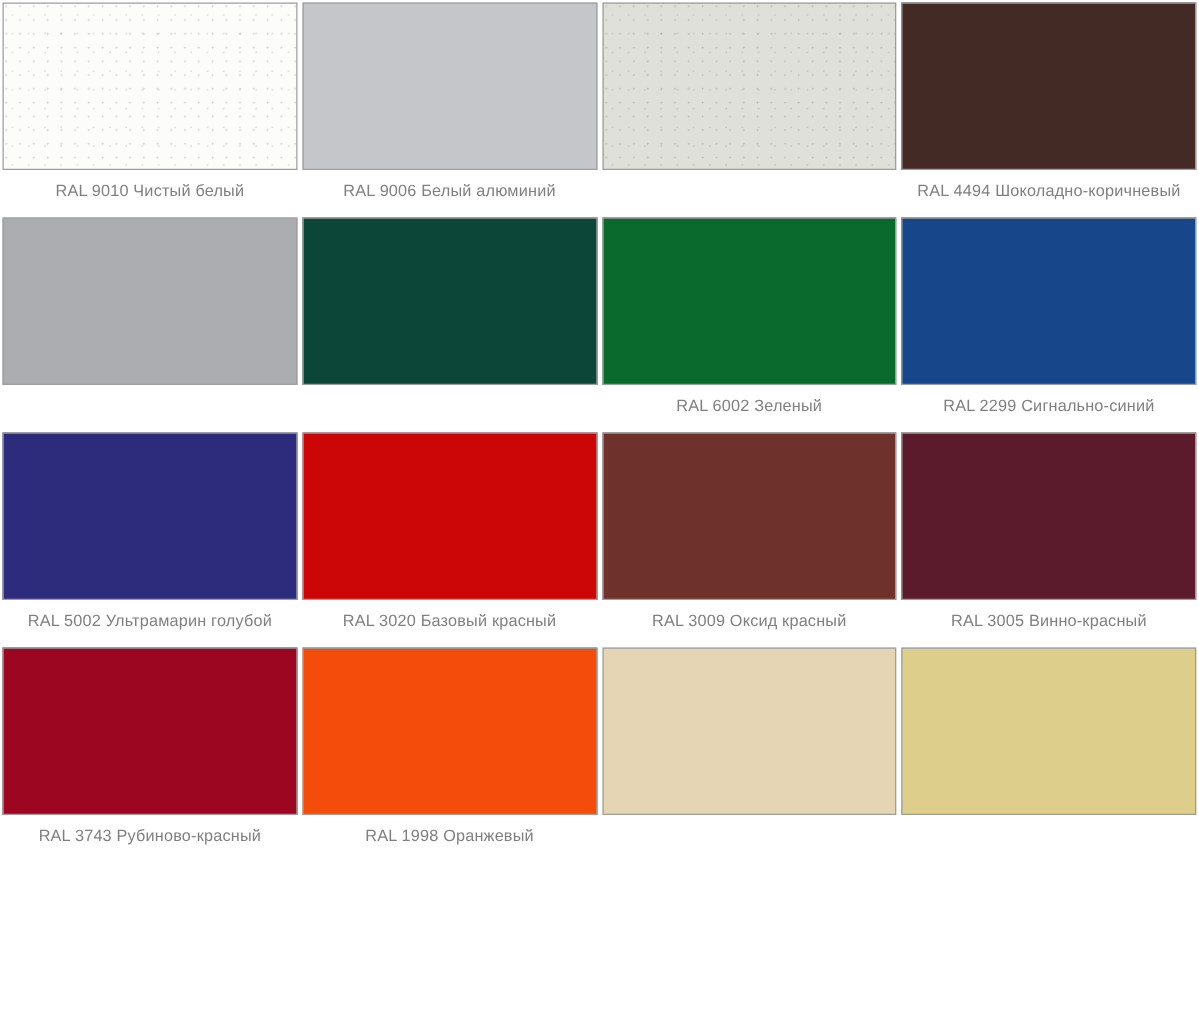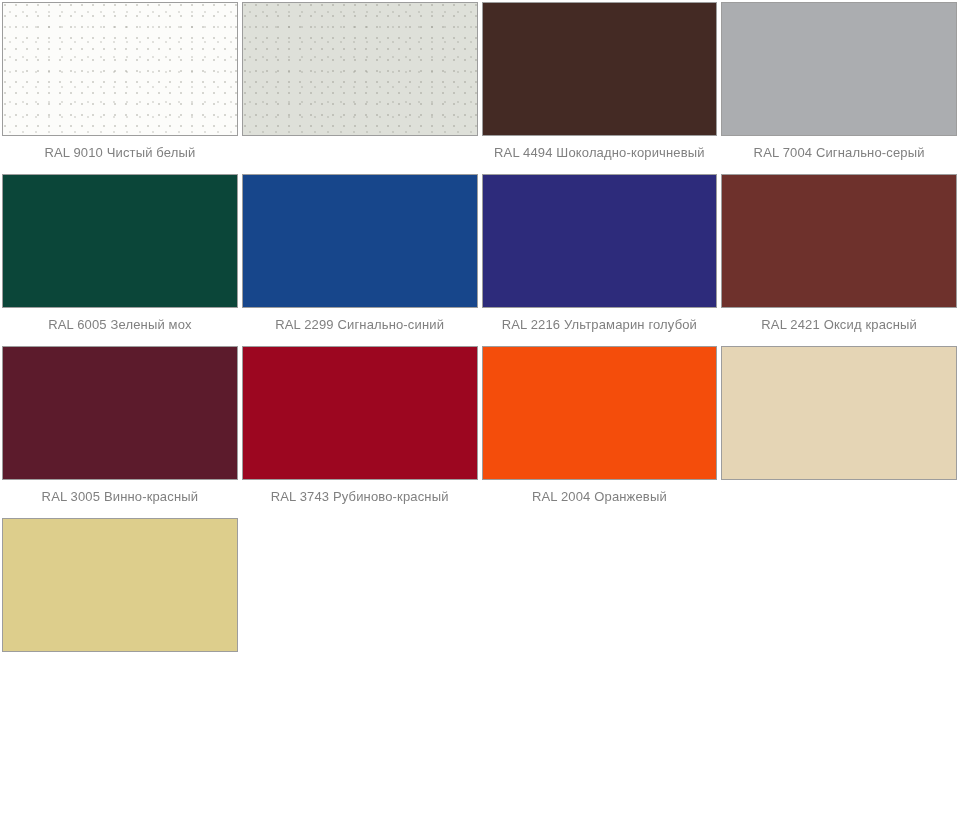--- a/index.html
+++ b/index.html
@@ -61,57 +61,67 @@
 </style>
 </head>
 <body>
 
 <div class="palette-grid">
     <div class="swatch-cell">
       <div class="swatch-chip textured" style="background-color: rgb(252, 252, 250);"></div>
       <span class="swatch-label">RAL 9010 Чистый белый</span>
     </div>
     <div class="swatch-cell">
+      <div class="swatch-chip" style="background-color: rgb(196, 198, 202);"></div>
+      <span class="swatch-label">RAL 9006 Белый алюминий</span>
+    </div>
+    <div class="swatch-cell">
       <div class="swatch-chip textured" style="background-color: rgb(222, 224, 217);"></div>
     </div>
     <div class="swatch-cell">
       <div class="swatch-chip" style="background-color: rgb(68, 42, 36);"></div>
       <span class="swatch-label">RAL 4494 Шоколадно-коричневый</span>
     </div>
     <div class="swatch-cell">
       <div class="swatch-chip" style="background-color: rgb(171, 173, 176);"></div>
-      <span class="swatch-label">RAL 7004 Сигнально-серый</span>
     </div>
     <div class="swatch-cell">
       <div class="swatch-chip" style="background-color: rgb(11, 70, 57);"></div>
-      <span class="swatch-label">RAL 6005 Зеленый мох</span>
+    </div>
+    <div class="swatch-cell">
+      <div class="swatch-chip" style="background-color: rgb(10, 106, 46);"></div>
+      <span class="swatch-label">RAL 6002 Зеленый</span>
     </div>
     <div class="swatch-cell">
       <div class="swatch-chip" style="background-color: rgb(23, 70, 139);"></div>
       <span class="swatch-label">RAL 2299 Сигнально-синий</span>
     </div>
     <div class="swatch-cell">
       <div class="swatch-chip" style="background-color: rgb(45, 43, 123);"></div>
-      <span class="swatch-label">RAL 2216 Ультрамарин голубой</span>
+      <span class="swatch-label">RAL 5002 Ультрамарин голубой</span>
+    </div>
+    <div class="swatch-cell">
+      <div class="swatch-chip" style="background-color: rgb(204, 6, 6);"></div>
+      <span class="swatch-label">RAL 3020 Базовый красный</span>
     </div>
     <div class="swatch-cell">
       <div class="swatch-chip" style="background-color: rgb(110, 49, 44);"></div>
-      <span class="swatch-label">RAL 2421 Оксид красный</span>
+      <span class="swatch-label">RAL 3009 Оксид красный</span>
     </div>
     <div class="swatch-cell">
       <div class="swatch-chip" style="background-color: rgb(92, 27, 44);"></div>
       <span class="swatch-label">RAL 3005 Винно-красный</span>
     </div>
     <div class="swatch-cell">
       <div class="swatch-chip" style="background-color: rgb(156, 6, 32);"></div>
       <span class="swatch-label">RAL 3743 Рубиново-красный</span>
     </div>
     <div class="swatch-cell">
       <div class="swatch-chip" style="background-color: rgb(244, 77, 11);"></div>
-      <span class="swatch-label">RAL 2004 Оранжевый</span>
+      <span class="swatch-label">RAL 1998 Оранжевый</span>
     </div>
     <div class="swatch-cell">
       <div class="swatch-chip" style="background-color: rgb(229, 213, 181);"></div>
     </div>
     <div class="swatch-cell">
       <div class="swatch-chip" style="background-color: rgb(221, 206, 140);"></div>
     </div>
   </div>
 
 </body></html>

